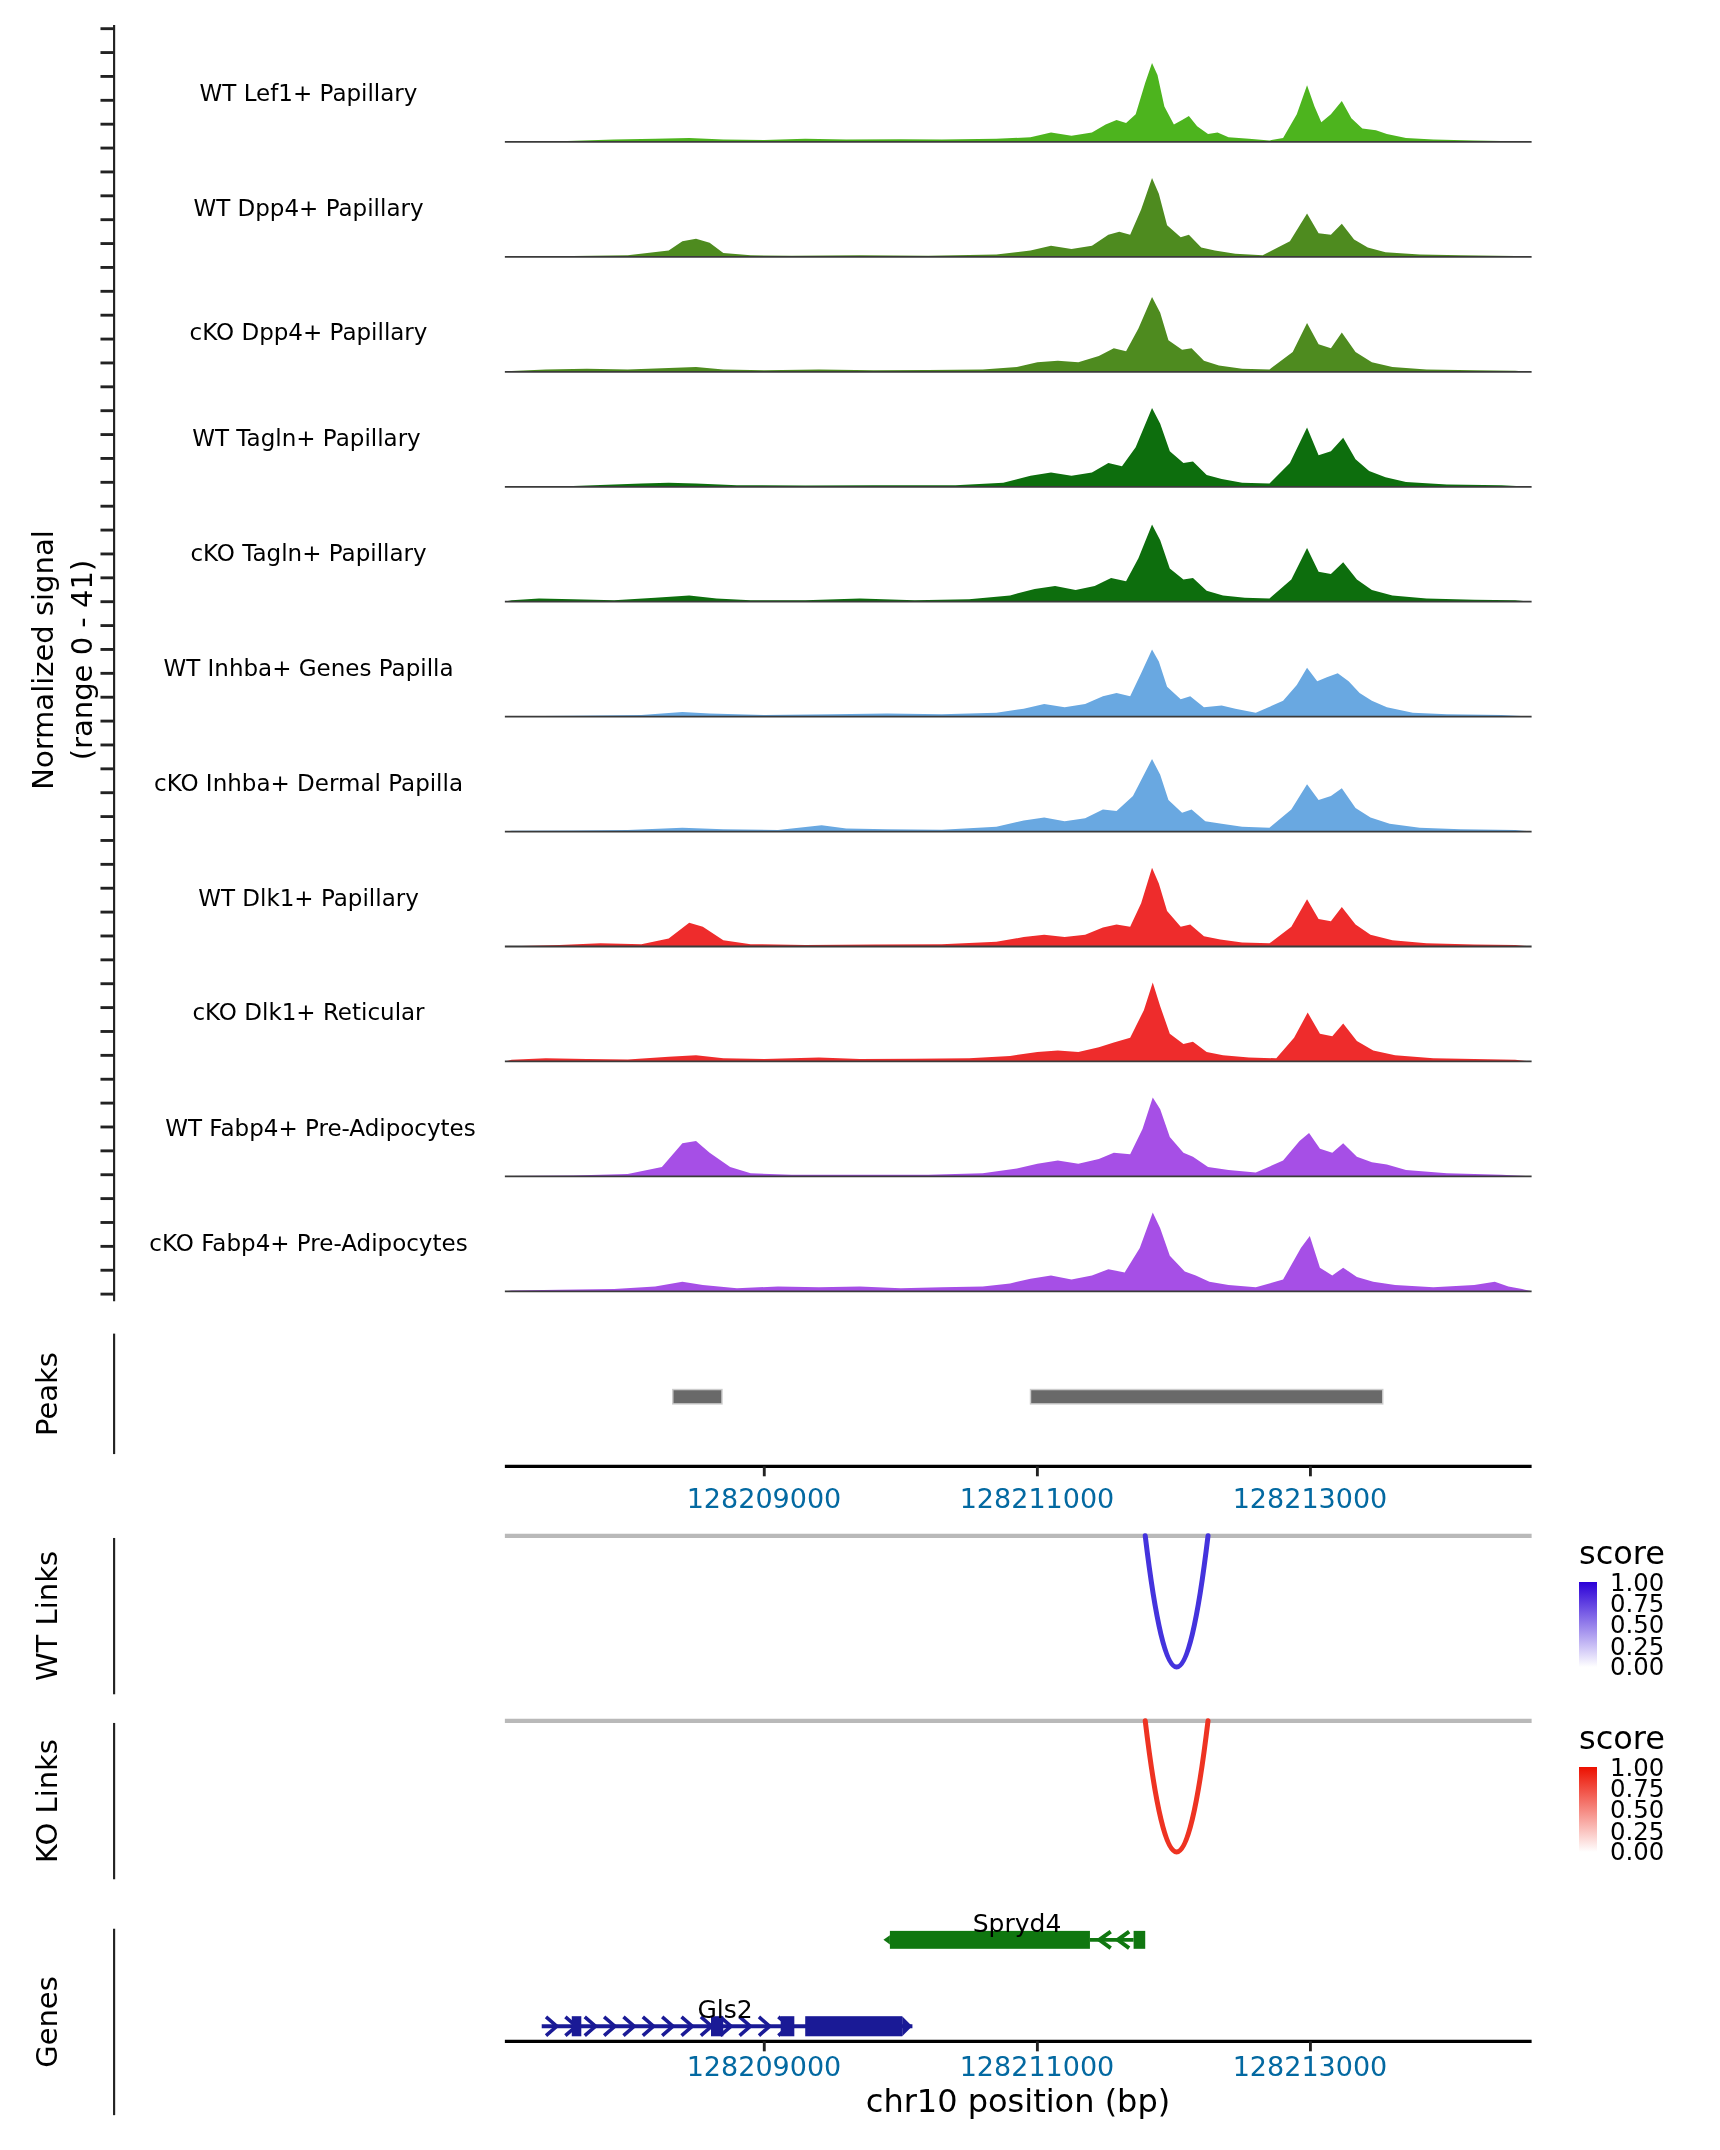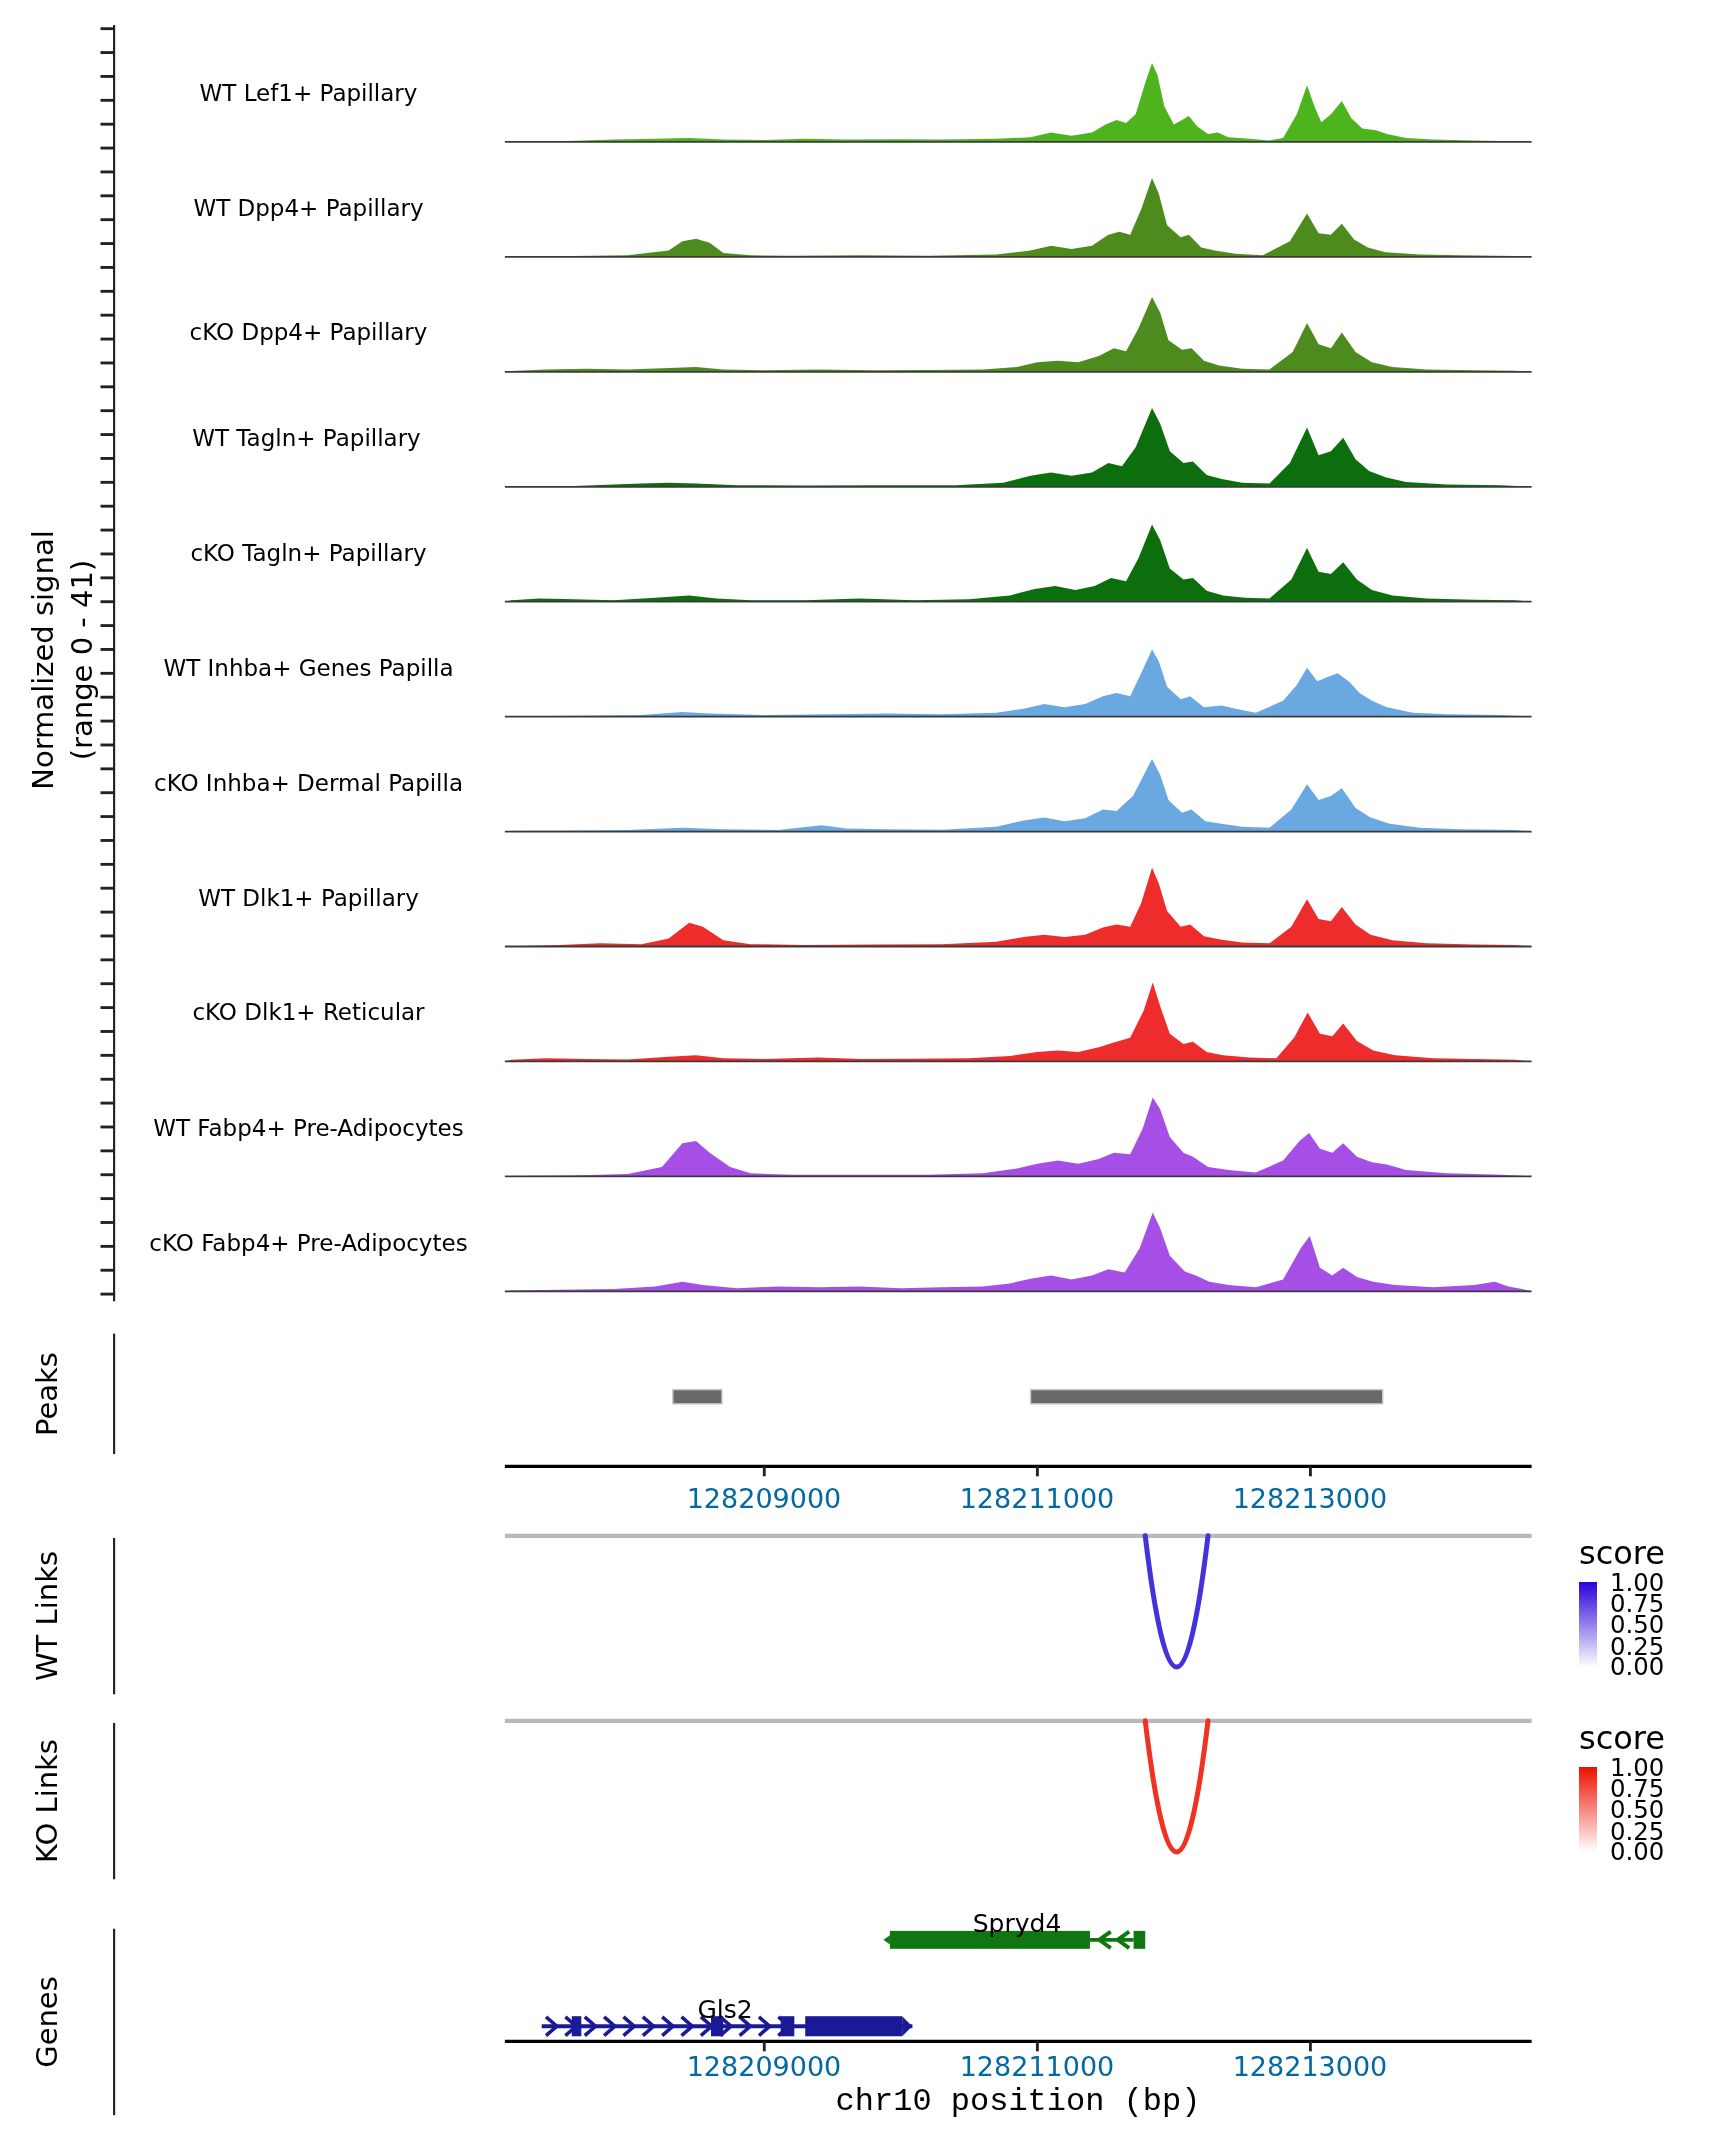--- a/index.html
+++ b/index.html
@@ -162,33 +162,33 @@
   <div class="txt rot ylab" style="left:82px;top:660px;">(range 0 - 41)</div>
 
   <div class="txt rot section-label" style="left:47px;top:1394px;">Peaks</div>
   <div class="txt rot section-label" style="left:47px;top:1616px;">WT Links</div>
   <div class="txt rot section-label" style="left:47px;top:1801px;">KO Links</div>
   <div class="txt rot section-label" style="left:47px;top:2022px;">Genes</div>
 
   <div class="txt center score-title" style="left:1622px;top:1553px;">score</div>
   <div class="txt center score-title" style="left:1622px;top:1738px;">score</div>
 
-  <div class="txt center xlab" style="left:1018px;top:2101px;font-family:Liberation Mono, monospace;">chr10 position (bp)</div>
+  <div class="txt center xlab" style="left:1018px;top:2101px;">chr10 position (bp)</div>
 
   <div id="labels">
       <div class="txt track-label" style="left:122px;top:77px;width:373px;line-height:32px;">WT Lef1+ Papillary</div>
       <div class="txt track-label" style="left:122px;top:192px;width:373px;line-height:32px;">WT Dpp4+ Papillary</div>
       <div class="txt track-label" style="left:122px;top:316px;width:373px;line-height:32px;">cKO Dpp4+ Papillary</div>
       <div class="txt track-label" style="left:120px;top:422px;width:373px;line-height:32px;">WT Tagln+ Papillary</div>
       <div class="txt track-label" style="left:122px;top:537px;width:373px;line-height:32px;">cKO Tagln+ Papillary</div>
       <div class="txt track-label" style="left:122px;top:652px;width:373px;line-height:32px;">WT Inhba+ Genes Papilla</div>
       <div class="txt track-label" style="left:122px;top:767px;width:373px;line-height:32px;">cKO Inhba+ Dermal Papilla</div>
       <div class="txt track-label" style="left:122px;top:882px;width:373px;line-height:32px;">WT Dlk1+ Papillary</div>
       <div class="txt track-label" style="left:122px;top:996px;width:373px;line-height:32px;">cKO Dlk1+ Reticular</div>
-      <div class="txt track-label" style="left:122px;top:1112px;width:373px;line-height:32px;">WT Fabp4+ Pre-Adipocytes</div>
+      <div class="txt track-label" style="left:134px;top:1112px;width:373px;line-height:32px;">WT Fabp4+ Pre-Adipocytes</div>
       <div class="txt track-label" style="left:122px;top:1227px;width:373px;line-height:32px;">cKO Fabp4+ Pre-Adipocytes</div>
       <div class="txt center gtick" style="left:764px;top:1498px;">128209000</div>
       <div class="txt center gtick" style="left:1037px;top:1498px;">128211000</div>
       <div class="txt center gtick" style="left:1310px;top:1498px;">128213000</div>
       <div class="txt center gtick" style="left:764px;top:2066px;">128209000</div>
       <div class="txt center gtick" style="left:1037px;top:2066px;">128211000</div>
       <div class="txt center gtick" style="left:1310px;top:2066px;">128213000</div>
       <div class="txt score-tick" style="left:1610px;top:1568px;line-height:29px;">1.00</div>
       <div class="txt score-tick" style="left:1610px;top:1589px;line-height:29px;">0.75</div>
       <div class="txt score-tick" style="left:1610px;top:1610px;line-height:29px;">0.50</div>

